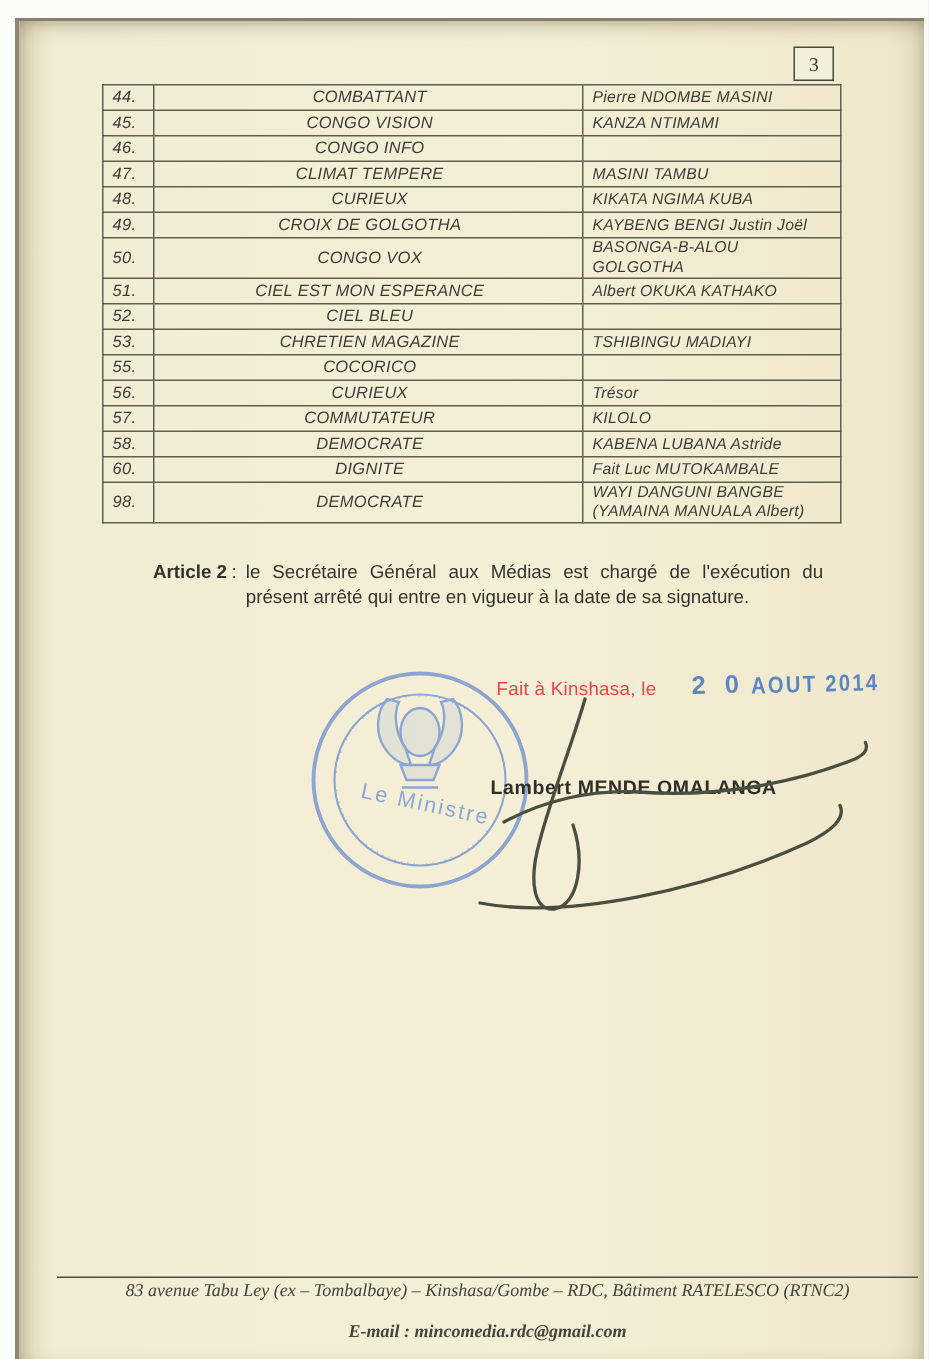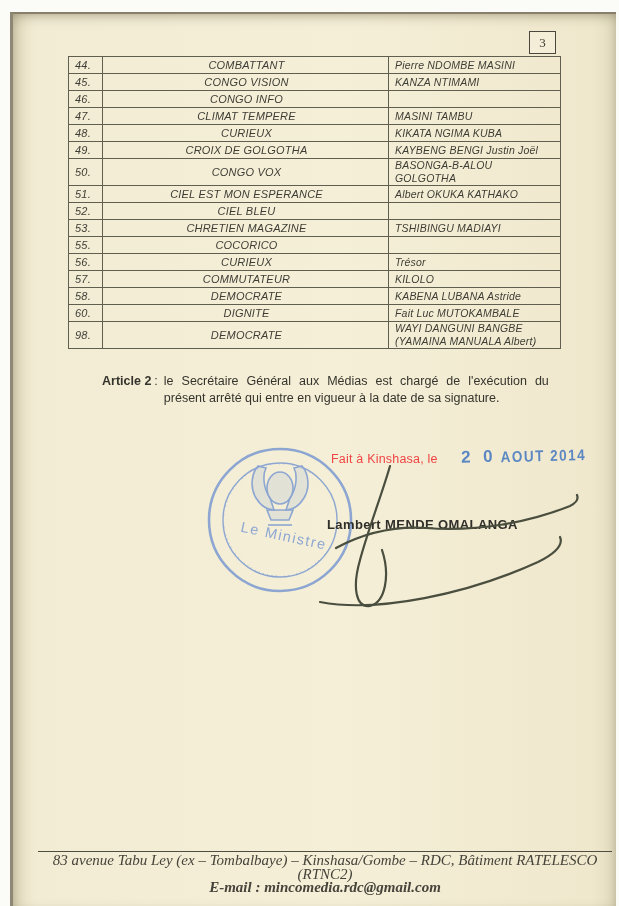--- a/index.html
+++ b/index.html
@@ -66,23 +66,23 @@
     position:absolute;left:327px;top:517px;
     font-size:13px;font-weight:bold;color:#2f2e28;letter-spacing:.4px;z-index:3;
   }
   .stamp{position:absolute;left:204px;top:444px;width:152px;height:152px;z-index:2;opacity:.85;}
   .signature{position:absolute;left:298px;top:460px;width:292px;height:162px;z-index:4;}
   
   .footer{
     position:absolute;left:38px;top:851px;width:574px;
     border-top:1.2px solid #4f4d40;text-align:center;
     font-family:"Liberation Serif",serif;font-style:italic;color:#45433a;
-    padding-top:2px;line-height:13.5px;font-size:15px;
-  }
-  .footer .email{font-weight:bold;}
+    padding-top:2px;line-height:13.5px;font-size:12px;
+  }
+  .footer .email{font-weight:bold;margin-top:13px;}
 </style>
 </head>
 <body>
 
 <div class="scan">
   <div class="paper"></div>
 
   <div class="page-num">
     <span>3</span>
   </div>

